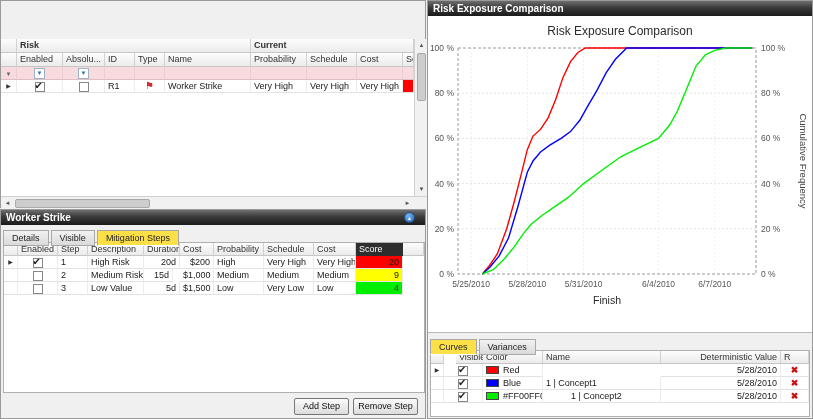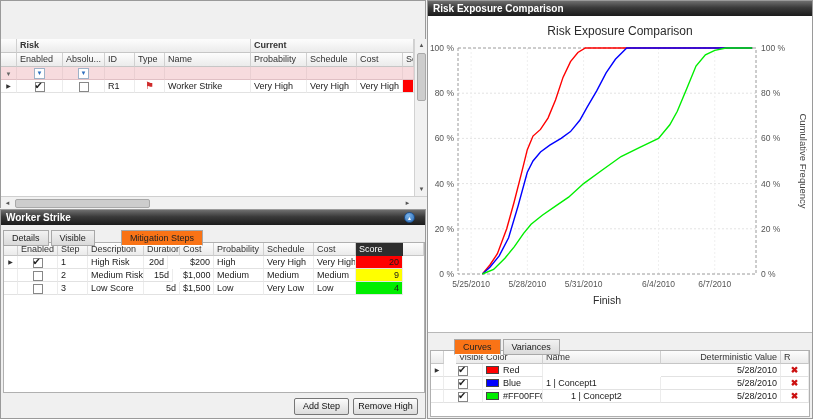--- a/index.html
+++ b/index.html
@@ -15,21 +15,21 @@
   .hcell{position:absolute;top:0;height:100%;font-size:9px;line-height:13px;padding:0 3px;white-space:nowrap;overflow:hidden;background:linear-gradient(#fdfdfd,#ebebeb);border-right:1px solid #d0d0d0;border-bottom:1px solid #c6c6c6;color:#333;}
   .hcell.dark{background:#2e2e2e;color:#fff;border-color:#2e2e2e;}
   .bold{font-weight:bold;}
   .num{text-align:right;}
   .ctr{text-align:center;}
   .pink .cell{border-right:1px solid rgba(0,0,0,0.05);border-bottom:1px solid #e0bfc4;}
   .checkbox{display:inline-block;width:10px;height:10px;border:1px solid #878787;background:#fff;position:relative;vertical-align:middle;}
   .checkbox.checked::after{content:"\2714";position:absolute;left:-1px;top:-3px;font-size:10px;color:#222;}
   .filterbox{display:inline-block;width:11px;height:11px;border:1px solid #9eb2c8;background:#fff;font-size:6px;line-height:9px;color:#2f6fbf;text-align:center;vertical-align:middle;}
   .tab{display:inline-block;padding:0 8px;font-size:9px;line-height:14px;height:16px;border:1px solid #a8a8a8;background:linear-gradient(#f2f2f2,#dadada);color:#222;margin-right:2px;position:relative;top:1px;z-index:1;}
-  .tab.active{background:#f97316;border-bottom-color:#fff;z-index:3;margin-left:24px;}
+  .tab.active{background:#fde047;border-bottom-color:#fff;z-index:3;}
   .btn{position:absolute;height:17px;border:1px solid #767676;border-radius:2px;background:linear-gradient(#fbfbfb,#dcdcdc);font-size:9px;line-height:15px;text-align:center;color:#111;}
   .scrollH{position:absolute;background:#f1f1f1;border-top:1px solid #cfcfcf;}
   .scrollV{position:absolute;background:#f1f1f1;border-left:1px solid #d2d2d2;}
   .arr{position:absolute;font-size:6px;color:#555;text-align:center;line-height:13px;width:13px;height:13px;}
   .thumb{position:absolute;background:#cdcdcd;border:1px solid #a9a9a9;border-radius:2px;}
   .collapse-btn{position:absolute;top:2px;right:10px;width:11px;height:11px;border-radius:50%;background:radial-gradient(circle at 35% 30%,#79b2e8,#2c6db8);border:1px solid #1d4f8c;color:#fff;font-size:5px;line-height:10px;text-align:center;}
   .flag{color:#cf2b2b;font-size:10px;line-height:12px;}
   .rowind{color:#333;font-size:6px;line-height:12px;text-align:center;}
   .swatch{display:inline-block;width:13px;height:8px;border:1px solid #444;margin-right:4px;vertical-align:-1px;}
   .delx{color:#cc1111;font-weight:bold;font-size:9px;line-height:12px;text-align:center;cursor:default;}
@@ -126,21 +126,21 @@
         <div class="hcell" style="left:310px;width:42px;">Cost</div>
         <div class="hcell dark" style="left:352px;width:47px;">Score</div>
         <div class="hcell" style="left:399px;width:21px;"></div>
       </div>
 
       <div class="row" style="top:13px;width:420px;height:13px;">
         <div class="cell rowind" style="left:0;width:14px;"><span>▶</span></div>
         <div class="cell ctr" style="left:14px;width:40px;"><span class="checkbox checked"></span></div>
         <div class="cell" style="left:54px;width:30px;">1</div>
         <div class="cell" style="left:84px;width:56px;">High Risk</div>
-        <div class="cell num" style="left:128px;width:36px;text-align:right;">20d</div>
+        <div class="cell num" style="left:140px;width:36px;text-align:right;">20d</div>
         <div class="cell num" style="left:176px;width:34px;">$200</div>
         <div class="cell" style="left:210px;width:50px;">High</div>
         <div class="cell" style="left:260px;width:50px;">Very High</div>
         <div class="cell" style="left:310px;width:42px;">Very High</div>
         <div class="cell num" style="left: 352px; width: 47px; background-color: rgb(255, 0, 0);">20</div>
       </div>
 
       <div class="row" style="top:26px;width:420px;height:13px;">
         <div class="cell" style="left:0;width:14px;"></div>
         <div class="cell ctr" style="left:14px;width:40px;"><span class="checkbox"></span></div>
@@ -151,32 +151,32 @@
         <div class="cell" style="left:210px;width:50px;">Medium</div>
         <div class="cell" style="left:260px;width:50px;">Medium</div>
         <div class="cell" style="left:310px;width:42px;">Medium</div>
         <div class="cell num" style="left: 352px; width: 47px; background-color: rgb(255, 255, 0);">9</div>
       </div>
 
       <div class="row" style="top:39px;width:420px;height:13px;">
         <div class="cell" style="left:0;width:14px;"></div>
         <div class="cell ctr" style="left:14px;width:40px;"><span class="checkbox"></span></div>
         <div class="cell" style="left:54px;width:30px;">3</div>
-        <div class="cell" style="left:84px;width:56px;">Low Score</div>
+        <div class="cell" style="left:84px;width:56px;">Low Value</div>
         <div class="cell num" style="left:140px;width:36px;">5d</div>
         <div class="cell num" style="left:176px;width:34px;">$1,500</div>
         <div class="cell" style="left:210px;width:50px;">Low</div>
         <div class="cell" style="left:260px;width:50px;">Very Low</div>
         <div class="cell" style="left:310px;width:42px;">Low</div>
         <div class="cell num" style="left: 352px; width: 47px; background-color: rgb(0, 238, 0);">4</div>
       </div>
     </div>
 
     <div class="btn" style="right:76px;top:188px;width:55px;">Add Step</div>
-    <div class="btn" style="right:7px;top:188px;width:65px;">Remove High</div>
+    <div class="btn" style="right:7px;top:188px;width:65px;">Remove Step</div>
   </div>
 
   <div class="panel" style="left:427px;top:0;width:386px;height:419px;">
     <div class="titlebar">
       <span>Risk Exposure Comparison</span>
     </div>
 
     <div style="position:absolute;left:0;top:15px;width:384px;height:316px;background:#fff;">
       <div class="chart-title">Risk Exposure Comparison</div>
       <svg id="chart-svg" width="384" height="288" style="position:absolute;left:0;top:26px;">

